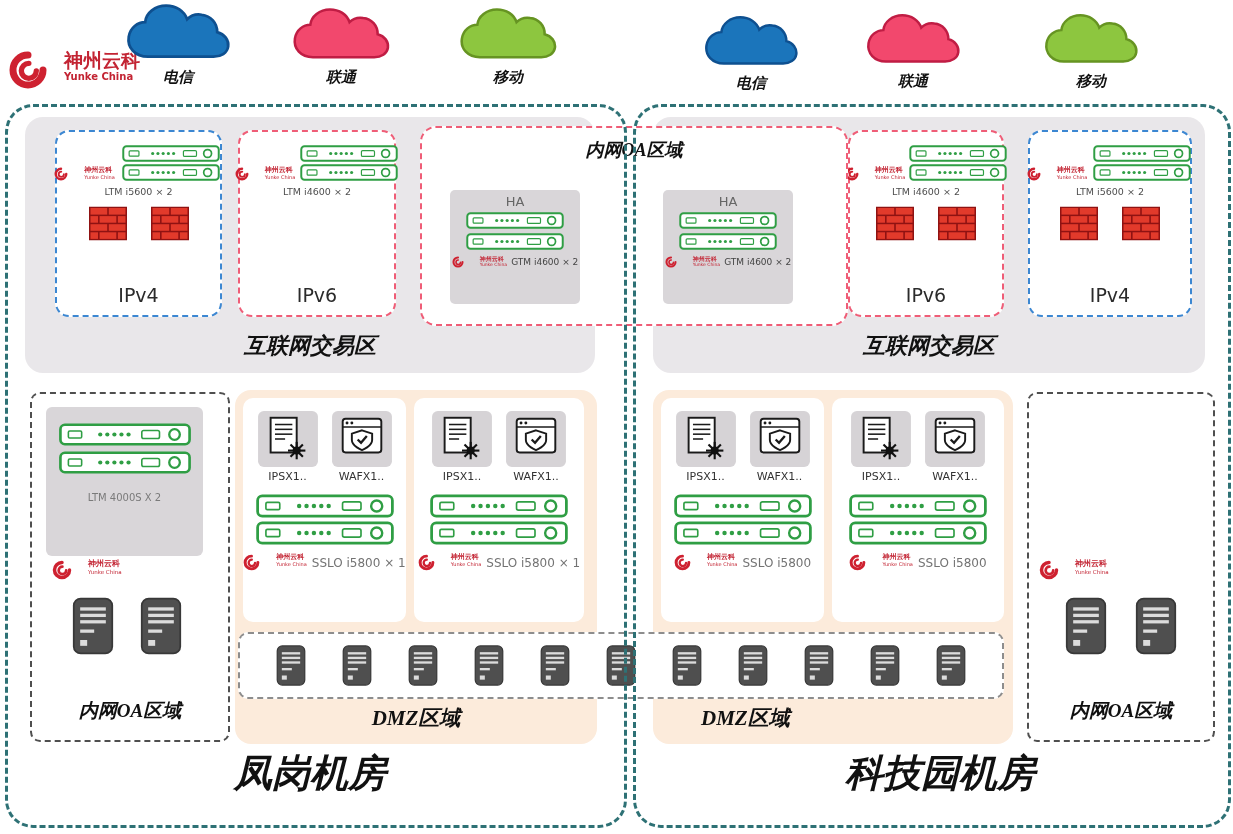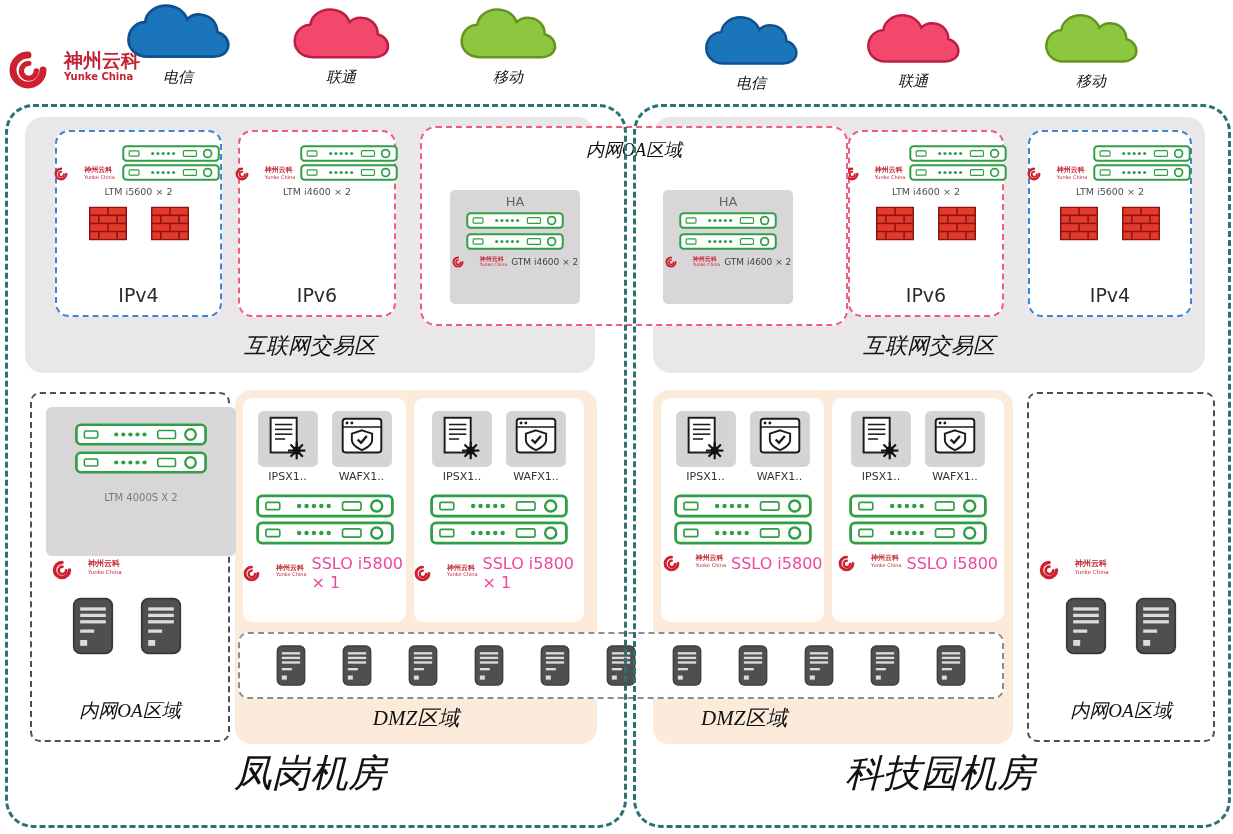--- a/index.html
+++ b/index.html
@@ -1,19 +1,19 @@
 <!DOCTYPE html>
 <html><head>
 <meta charset="utf-8">
 <style>
   html,body{margin:0;padding:0;background:#fff}
   #canvas{position:relative;width:1233px;height:834px;background:#fff;overflow:hidden;
           font-family:"DejaVu Sans","Liberation Sans",sans-serif;color:#222}
   .abs{position:absolute}
-  .cn{font-family:"Liberation Serif","DejaVu Serif",serif;font-style:italic;font-weight:400;color:#111}
+  .cn{font-family:"Liberation Serif","DejaVu Serif",serif;font-style:italic;font-weight:700;color:#111}
   .dc-box{border:3px dashed #2e7175;border-radius:28px;background:transparent;z-index:20;pointer-events:none}
   .gray-zone{background:#e9e7ea;border-radius:18px;z-index:1}
   .net-box{background:#fff;border-radius:14px;display:flex;flex-direction:column;align-items:center;z-index:3}
   .blue{border:2px dashed #3c87d2}
   .pink{border:2px dashed #ef5d77}
   .dns-box{background:#fff;border:2px dashed #ef5d77;border-radius:16px;z-index:5}
   .ha-box{background:#d9d6d9;border-radius:5px;display:flex;flex-direction:column;align-items:center;z-index:6}
   .oa-box{background:#fff;border:2px dashed #4f4f4f;border-radius:10px;z-index:3}
   .oa-panel{background:#d9d6d9;border-radius:6px;display:flex;flex-direction:column;align-items:center}
   .dmz-box{background:#fcebdb;border-radius:16px;z-index:2}
@@ -31,21 +31,21 @@
   .ml-title{font-size:7px;font-weight:bold;color:#c32433;white-space:nowrap}
   .ml-sub{font-size:5px;color:#c32433;white-space:nowrap}
   .net-top{display:flex;align-items:flex-end;gap:4px;margin-top:13px}
   .dev-stack{display:flex;flex-direction:column;gap:2px}
   .dev-label{font-size:9.5px;color:#4e4e4e;margin-top:5px}
   .proto-label{font-size:19px;color:#2b2b2b;margin-top:auto;margin-bottom:9px}
   .brick-row{display:flex;gap:24px;margin-top:9px}
   .tile-row{display:flex;gap:14px;margin-top:13px}
   .tile-labels{display:flex;gap:14px;margin-top:3px}
   .tile-labels span{width:60px;text-align:center;font-size:11px;color:#333}
-  .sslo-label{font-size:16px;color:#ec4899}
+  .sslo-label{font-size:12px;color:#737373}
   .zone-label{position:absolute;bottom:12px;left:0;width:100%;text-align:center;font-size:22px}
   .dc-title{font-size:38px;text-align:center;z-index:8}
 </style>
 </head>
 <body>
 
 <div id="canvas">
 
   <svg aria-hidden="true" style="position:absolute;width:0;height:0">
     <defs>
@@ -334,21 +334,21 @@
           <use href="#bricks"></use>
         </svg>
       <svg width="38" height="35" viewBox="0 0 38 34">
           <use href="#bricks"></use>
         </svg>
     </div>
     <div class="proto-label">IPv4</div>
   </div>
 
   <div class="abs oa-box" style="left:30px;top:392px;width:196px;height:346px">
-    <div class="oa-panel" style="position:absolute;left:14px;top:13px;width:190px;height:149px">
+    <div class="oa-panel" style="position:absolute;left:14px;top:13px;width:157px;height:149px">
       <svg class="appl" width="134" height="23" viewBox="0 0 150 26" style="margin-top:16px">
           <use href="#appliance"></use>
         </svg>
       <svg class="appl" width="134" height="23" viewBox="0 0 150 26" style="margin-top:5px">
           <use href="#appliance"></use>
         </svg>
       <div style="font-size:10px;color:#7a7a7a;margin-top:18px">LTM 4000S X 2</div>
     </div>
     <div class="logo-lockup" style="position:absolute;left:20px;top:166px">
       <svg width="20" height="20" viewBox="0 0 24 24">

